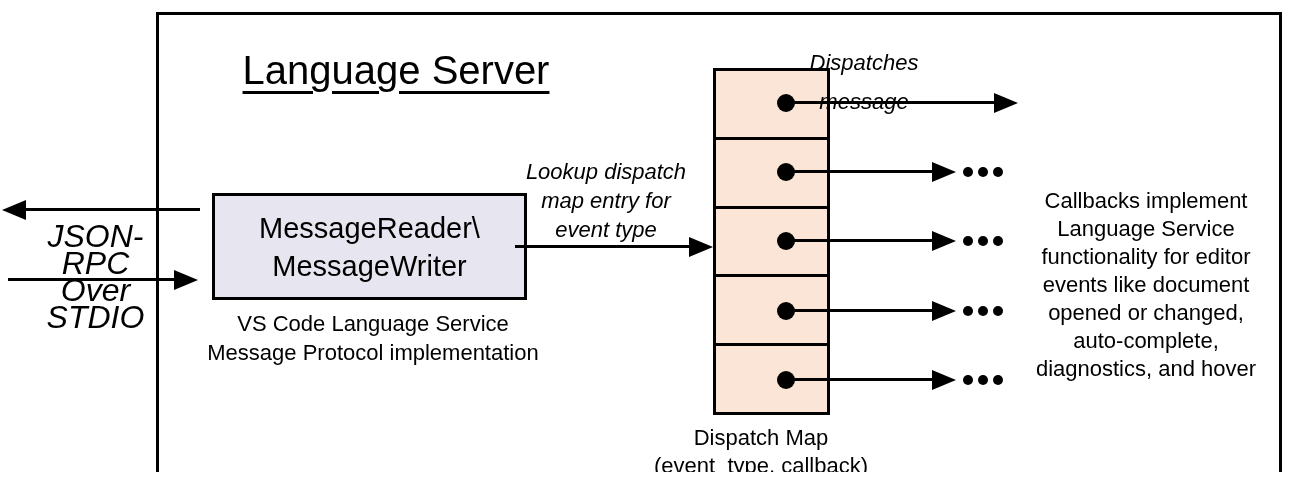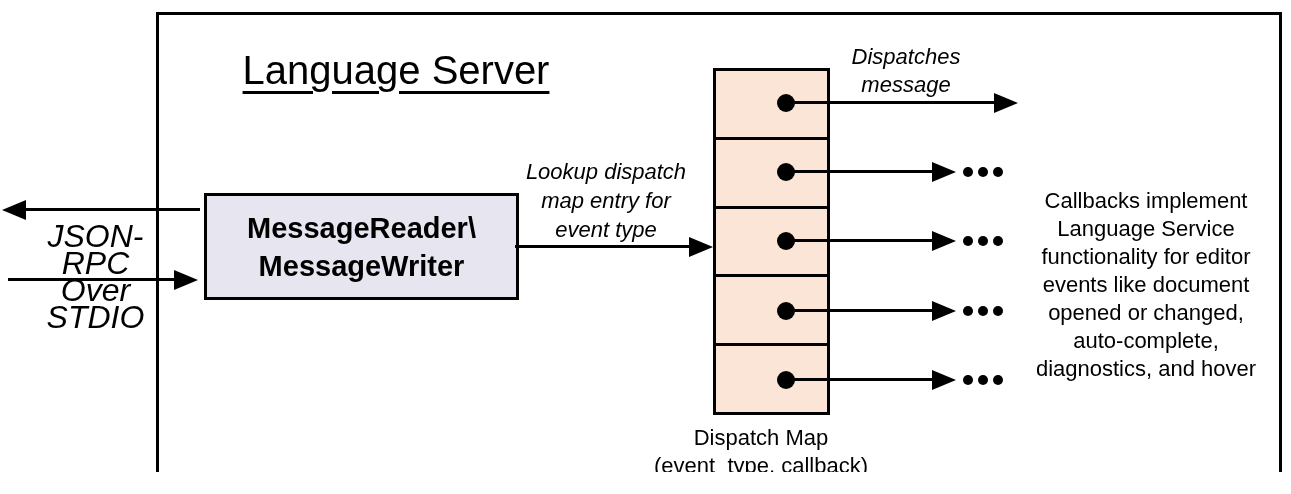--- a/index.html
+++ b/index.html
@@ -39,24 +39,23 @@
     white-space: pre-line;
   }
   .node-label {
     position: absolute;
     left: 0; right: 0; top: 50%;
     transform: translateY(-50%);
     text-align: center;
     white-space: pre-line;
   }
   .message-reader-box {
-    left: 204px; top: 193px;
+    left: 212px; top: 193px;
     width: 315px; height: 107px;
     background: #E7E6F0;
-    font-weight: bold;
   }
   .message-reader-box .node-label {
     font-size: 29px;
     line-height: 38px;
   }
   .callback-box {
     left: 1018px; top: 31px;
     width: 252px; height: 138px;
     background: #E3EFDA;
   }
@@ -88,21 +87,21 @@
     font-size: 22px;
     line-height: 29px;
     white-space: pre-line;
   }
   .caption.italic { font-style: italic; }
   .mr-caption   { left: 193px; top: 309px; width: 360px; }
   .dm-caption   { left: 636px; top: 424px; width: 250px; line-height: 28px; }
   .cb-note      { left: 1012px; top: 187px; width: 268px; line-height: 28px; }
   .io-label     { left: 18px;  top: 223px; width: 155px; font-size: 32px; line-height: 27px; }
   .lookup-label { left: 511px; top: 157px; width: 190px; line-height: 29px; }
-  .dispatch-msg-label { left: 831px; top: 43px; width: 150px; line-height: 28px; text-align: center; }
+  .dispatch-msg-label { left: 789px; top: 43px; width: 150px; line-height: 39px; text-align: center; }
   .hline {
     position: absolute;
     height: 3px;
     background: #000000;
   }
   .ah-right {
     position: absolute;
     width: 0; height: 0;
     border-top: 10px solid transparent;
     border-bottom: 10px solid transparent;
@@ -142,20 +141,22 @@
   <div class="hline" style="left:8px; top:278px; width:166px;"></div>
   <div class="ah-right" style="left:174px; top:270px;"></div>
 
   <div class="caption italic io-label">JSON-RPC
 Over STDIO</div>
 
   <div class="box message-reader-box" style="background-color: rgb(231, 230, 240);">
     <div class="node-label">MessageReader\
 MessageWriter</div>
   </div>
+  <div class="caption mr-caption">VS Code Language Service
+Message Protocol implementation</div>
 
   <div class="hline" style="left:515px; top:245px; width:174px;"></div>
   <div class="ah-right" style="left:689px; top:237px;"></div>
   <div class="caption italic lookup-label">Lookup dispatch
 map entry for
 event type</div>
 
   <div class="box dispatch-map" style="background-color: rgb(251, 229, 214);">
     <div class="dispatch-cell"></div>
     <div class="dispatch-cell"></div>

